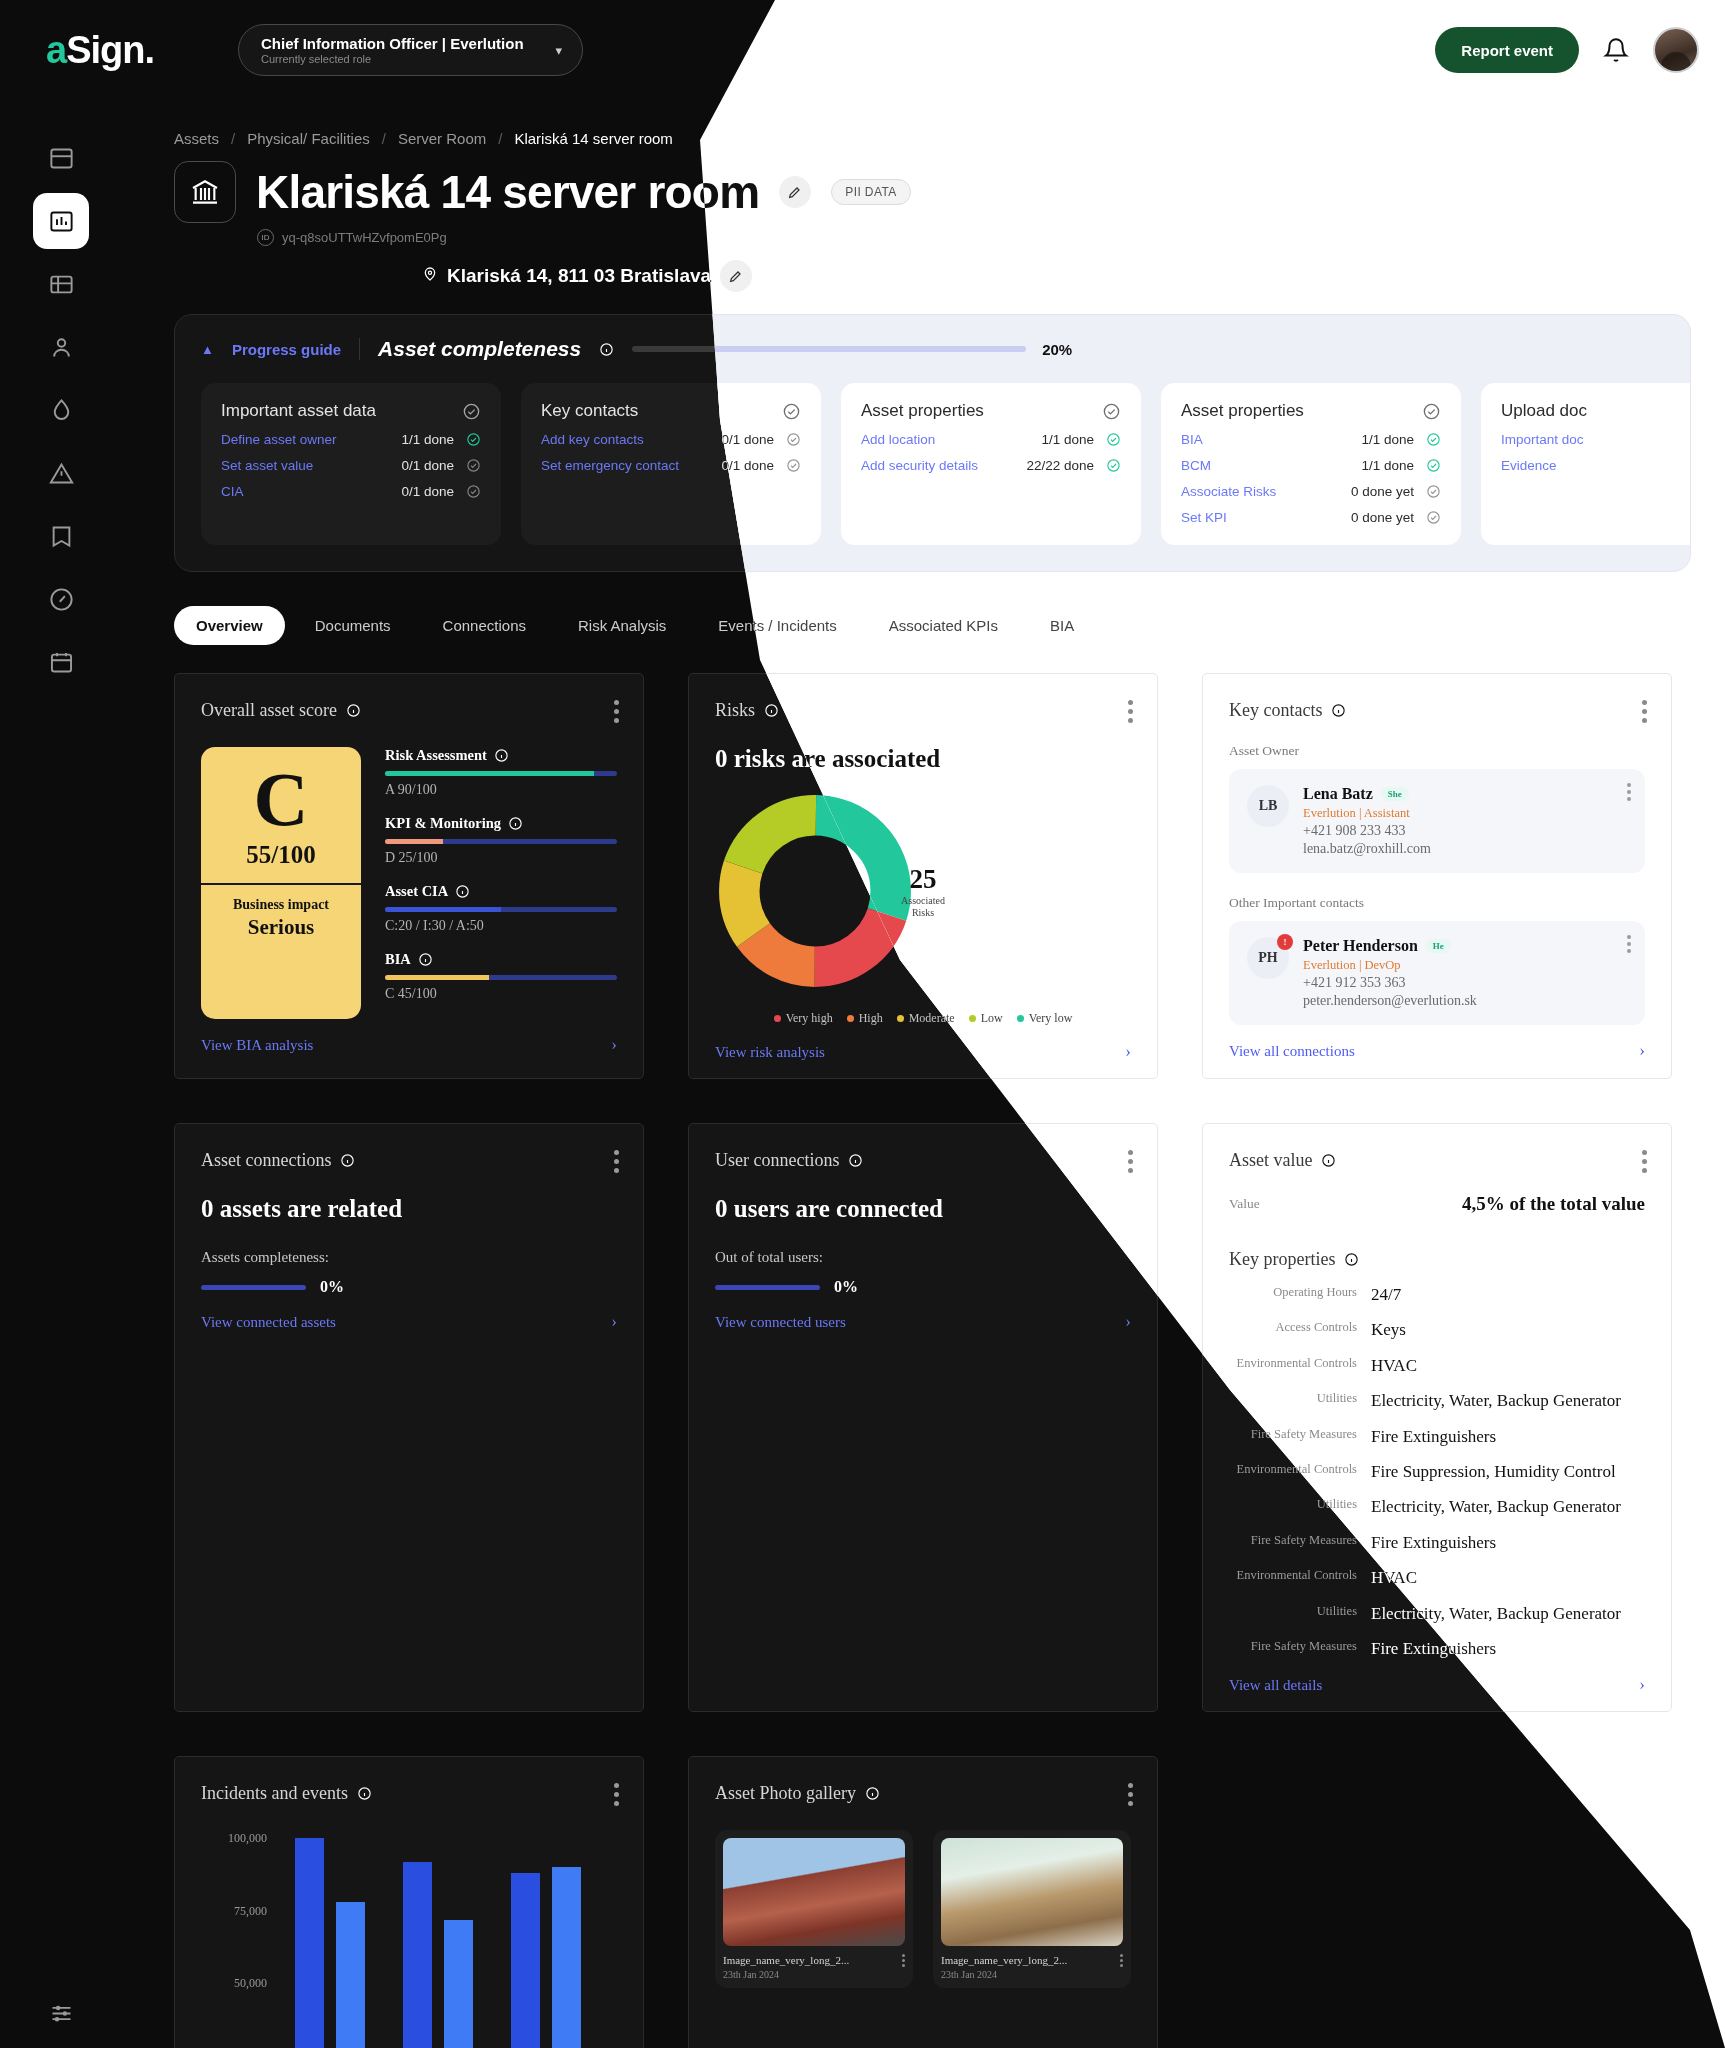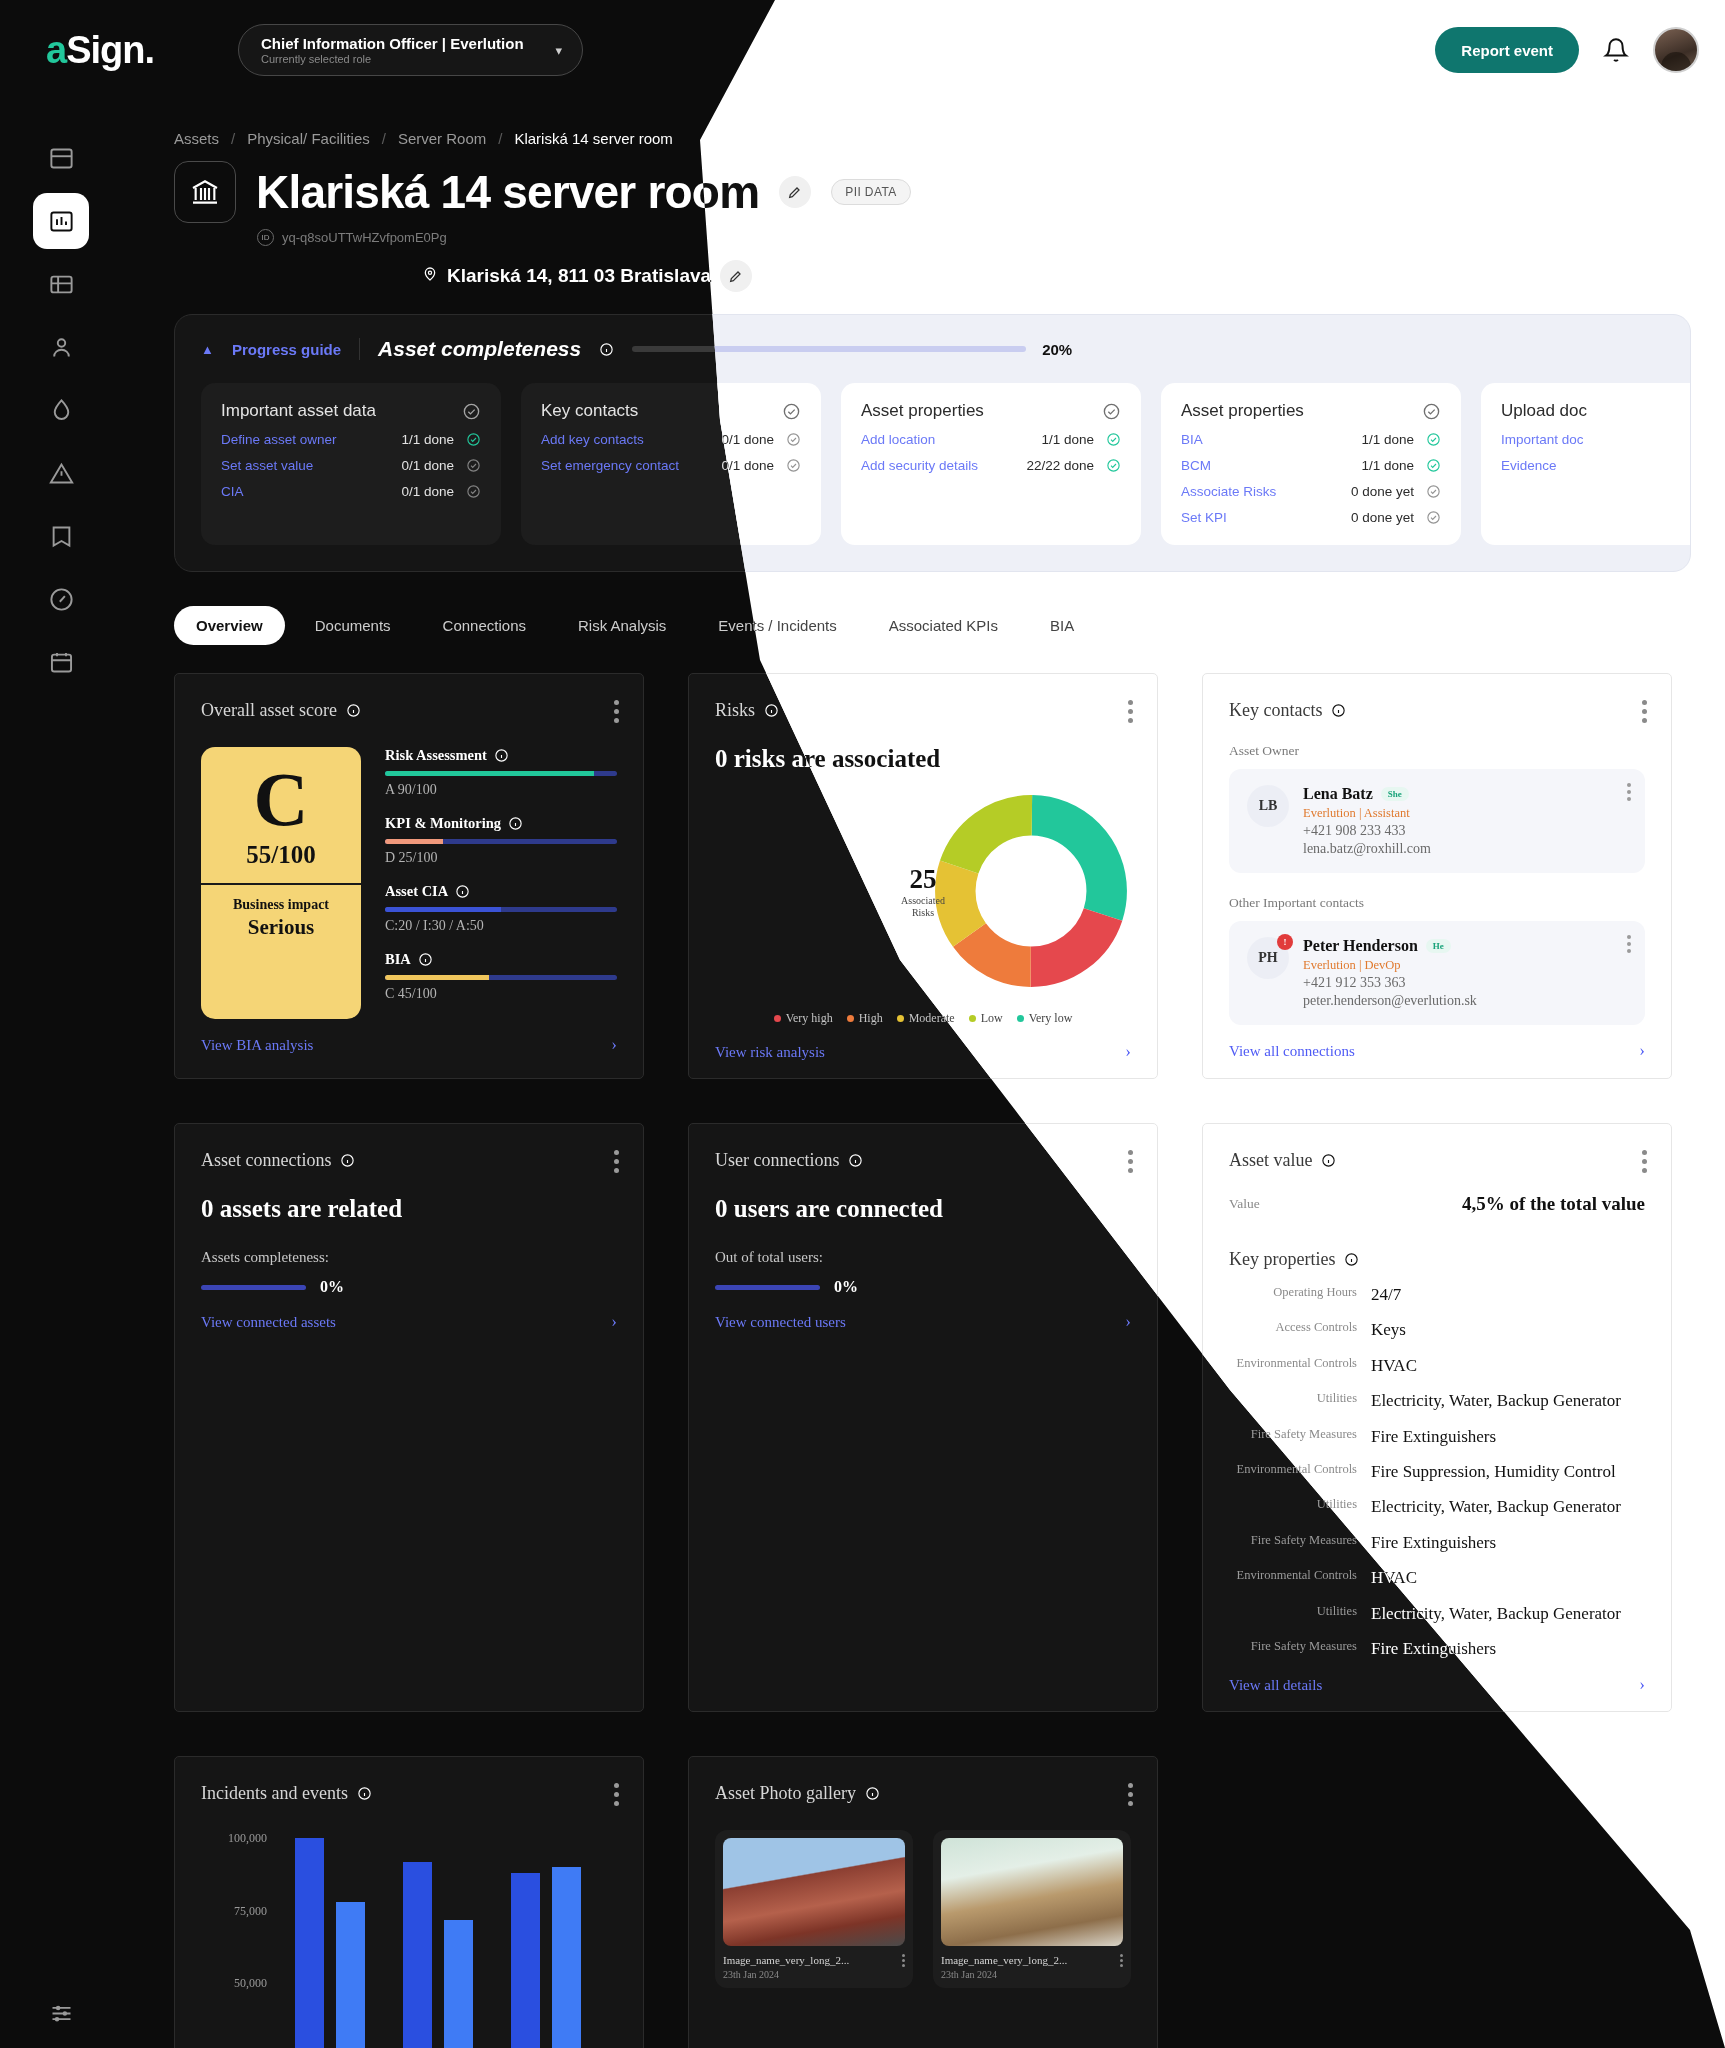--- a/index.html
+++ b/index.html
@@ -32,21 +32,21 @@
     border-radius: 26px; display: flex; align-items: center;
     padding: 9px 22px; position: relative;
   }
   .role-main { font-size: 15px; font-weight: 700; line-height: 1.15; }
   .role-sub { font-size: 11px; margin-top: 1px; }
   .role-chevron { position: absolute; right: 20px; font-size: 13px; }
   .topbar-right {
     margin-left: auto; display: flex; align-items: center; gap: 24px;
   }
   .report-btn {
-    background: #0f766e; color: #fff; border: none;
+    background: #14532d; color: #fff; border: none;
     padding: 0 26px; height: 46px; border-radius: 23px;
     font-size: 15px; font-weight: 600; font-family: inherit; cursor: pointer;
   }
   .bell { width: 26px; height: 26px; display:block; }
   .avatar {
     width: 46px; height: 46px; border-radius: 50%;
     background: linear-gradient(160deg,#7a6152,#3c2e26 60%,#6d5a4c);
     border: 2px solid #cfcfcf; position: relative; overflow:hidden;
   }
   .avatar::after{
@@ -150,21 +150,21 @@
   .metrics { flex: 1; }
   .metric { margin-bottom: 17px; }
   .metric-lbl { font-size: 14.5px; font-weight: 700; display: flex; align-items: center; gap: 7px; }
   .metric-track { height: 5px; border-radius: 3px; margin: 7px 0 6px; display: flex; overflow: hidden; }
   .metric-val { font-size: 14px; }
   .card-link { display: flex; align-items: center; margin-top: 16px; font-size: 15px; }
   .card-link .arrow { margin-left: auto; font-size: 17px; }
 
   
   .big-stat { font-size: 25px; font-weight: 700; margin-top: 24px; }
-  .donut-wrap { display: flex; justify-content: flex-end; margin-top: 18px; position: relative; }
+  .donut-wrap { display: flex; justify-content: flex-start; margin-top: 18px; position: relative; }
   .donut-center { position: absolute; top: 50%; left: 50%; transform: translate(-50%,-50%); text-align: center; }
   .donut-num { font-size: 27px; font-weight: 700; }
   .donut-sub { font-size: 10px; line-height: 1.15; }
   .legend { display: flex; justify-content: center; gap: 14px; margin-top: 20px; font-size: 12px; }
   .legend span { display: flex; align-items: center; gap: 5px; }
   .dot { width: 7px; height: 7px; border-radius: 50%; display: inline-block; }
 
   
   .sec-lbl { font-size: 13.5px; margin-top: 22px; }
   .contact-box { border-radius: 12px; padding: 16px 18px; margin-top: 10px; display: flex; gap: 14px; position: relative; }

